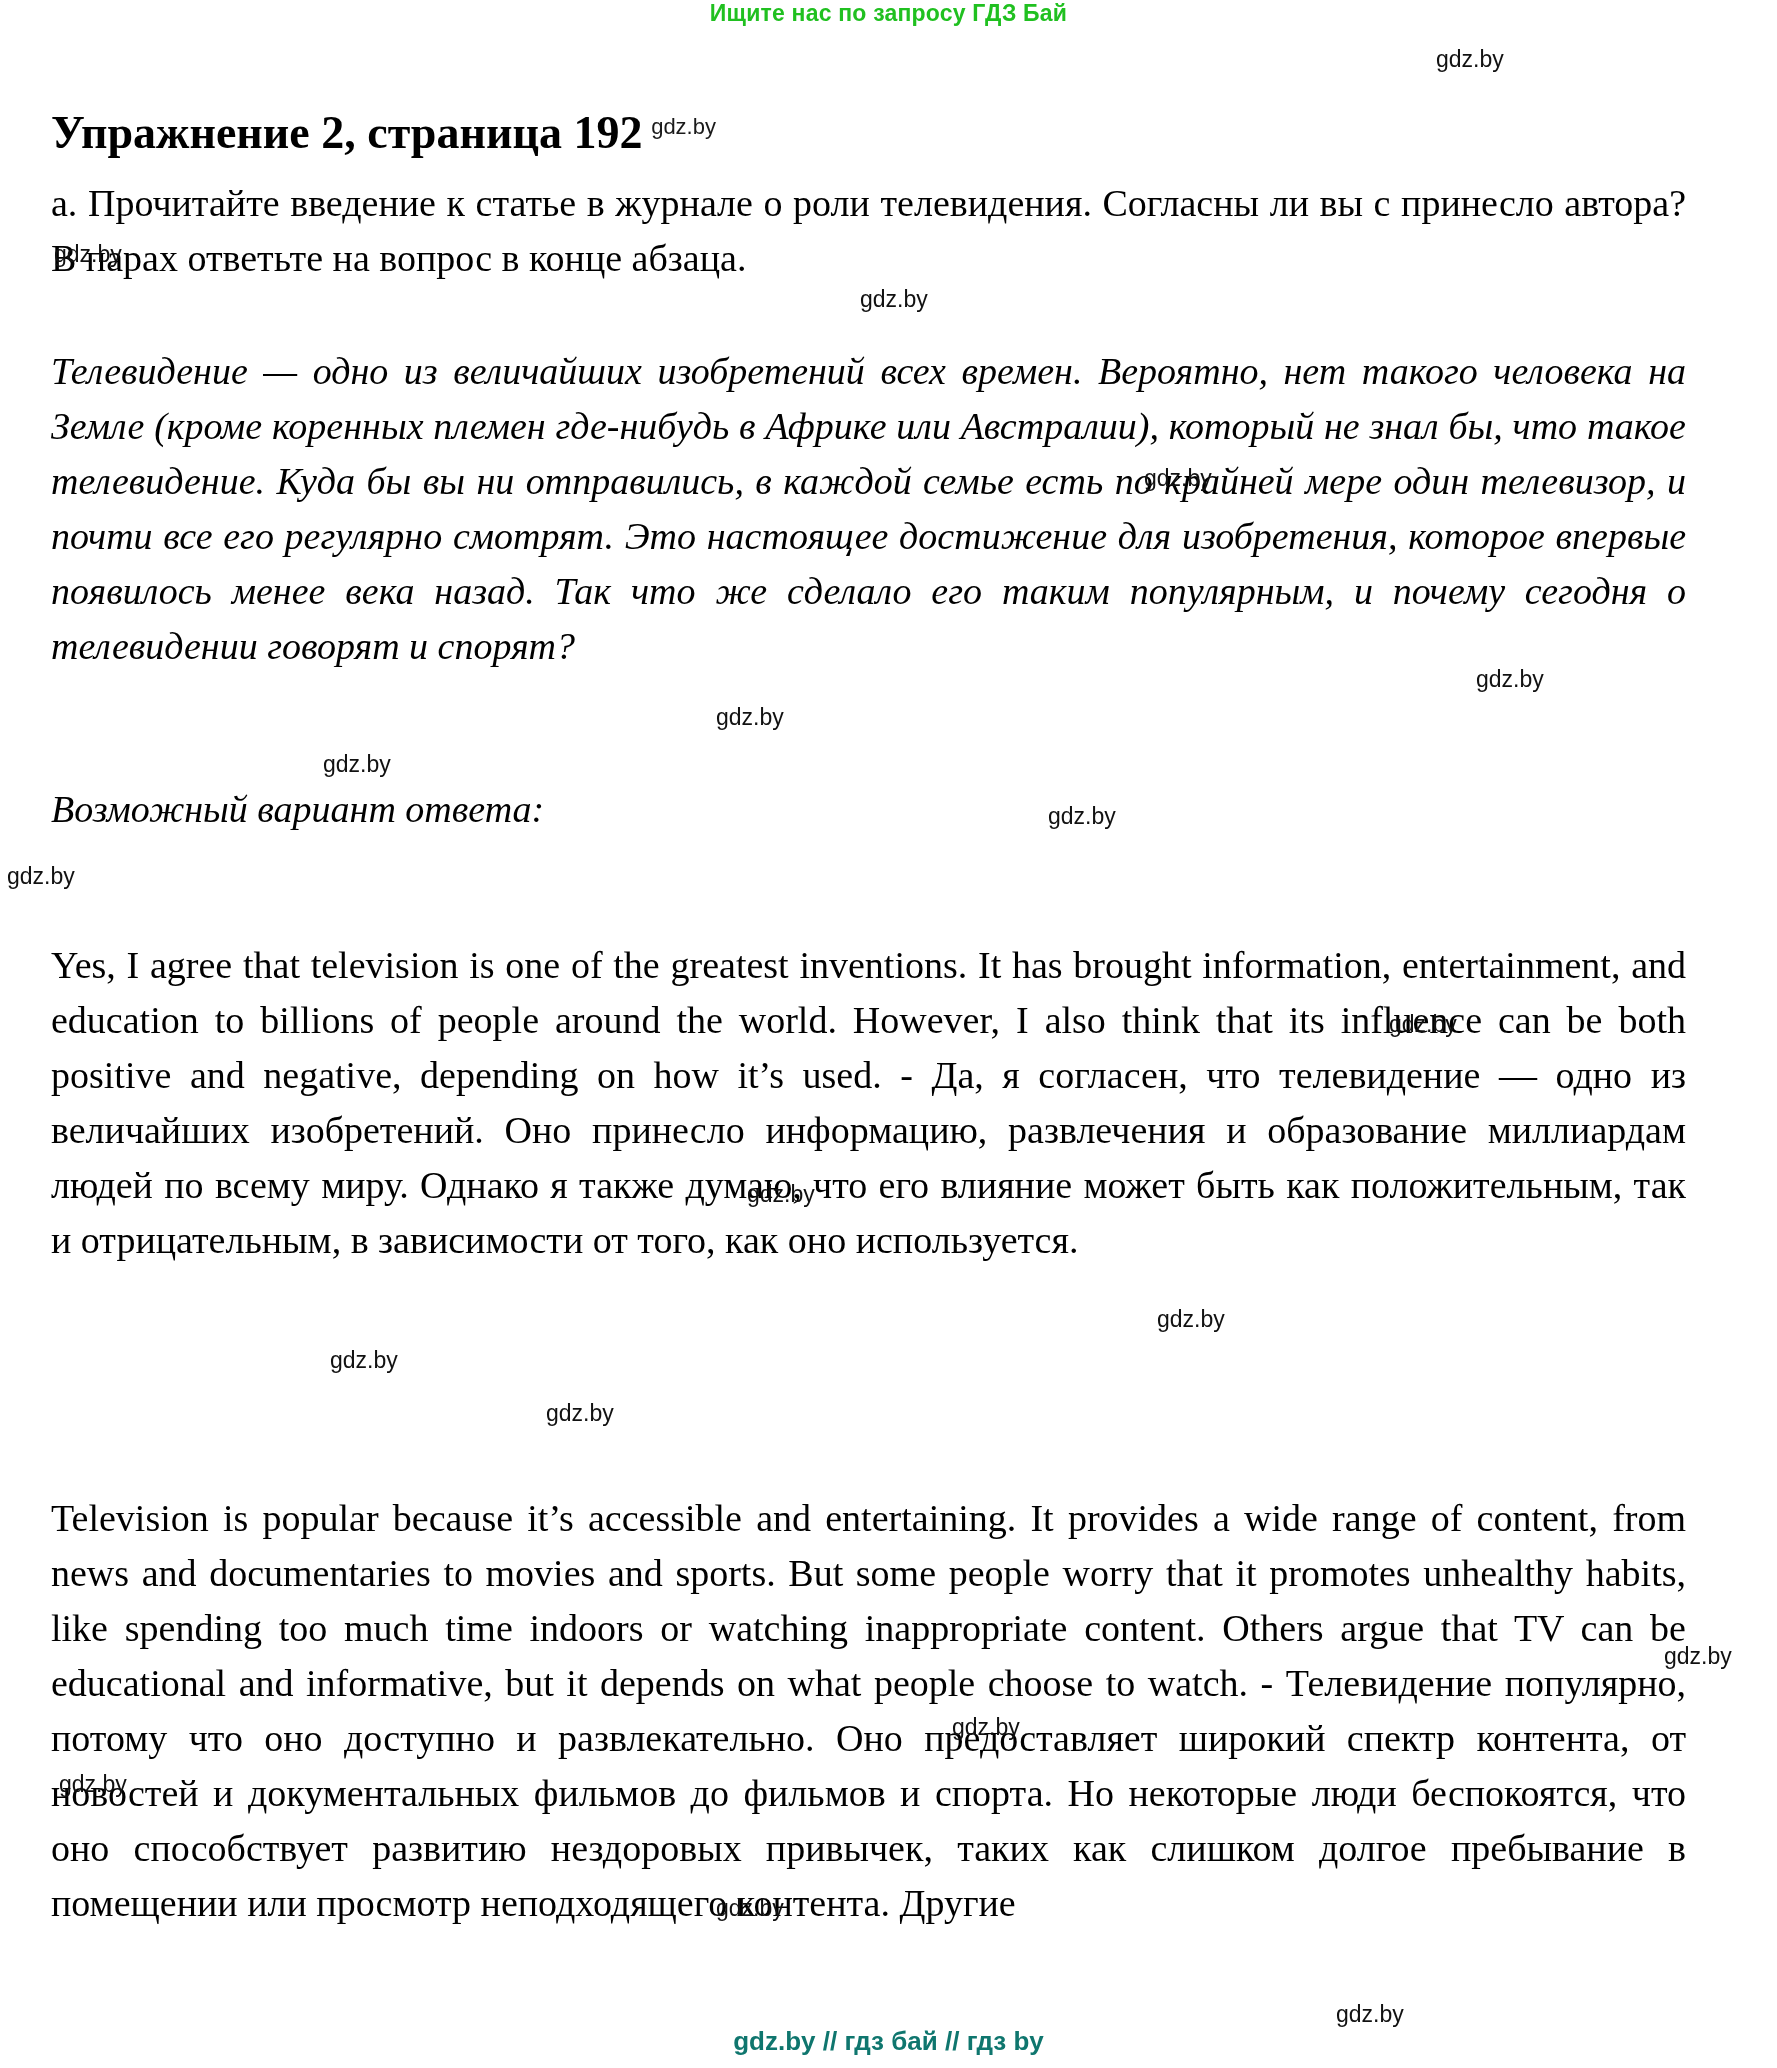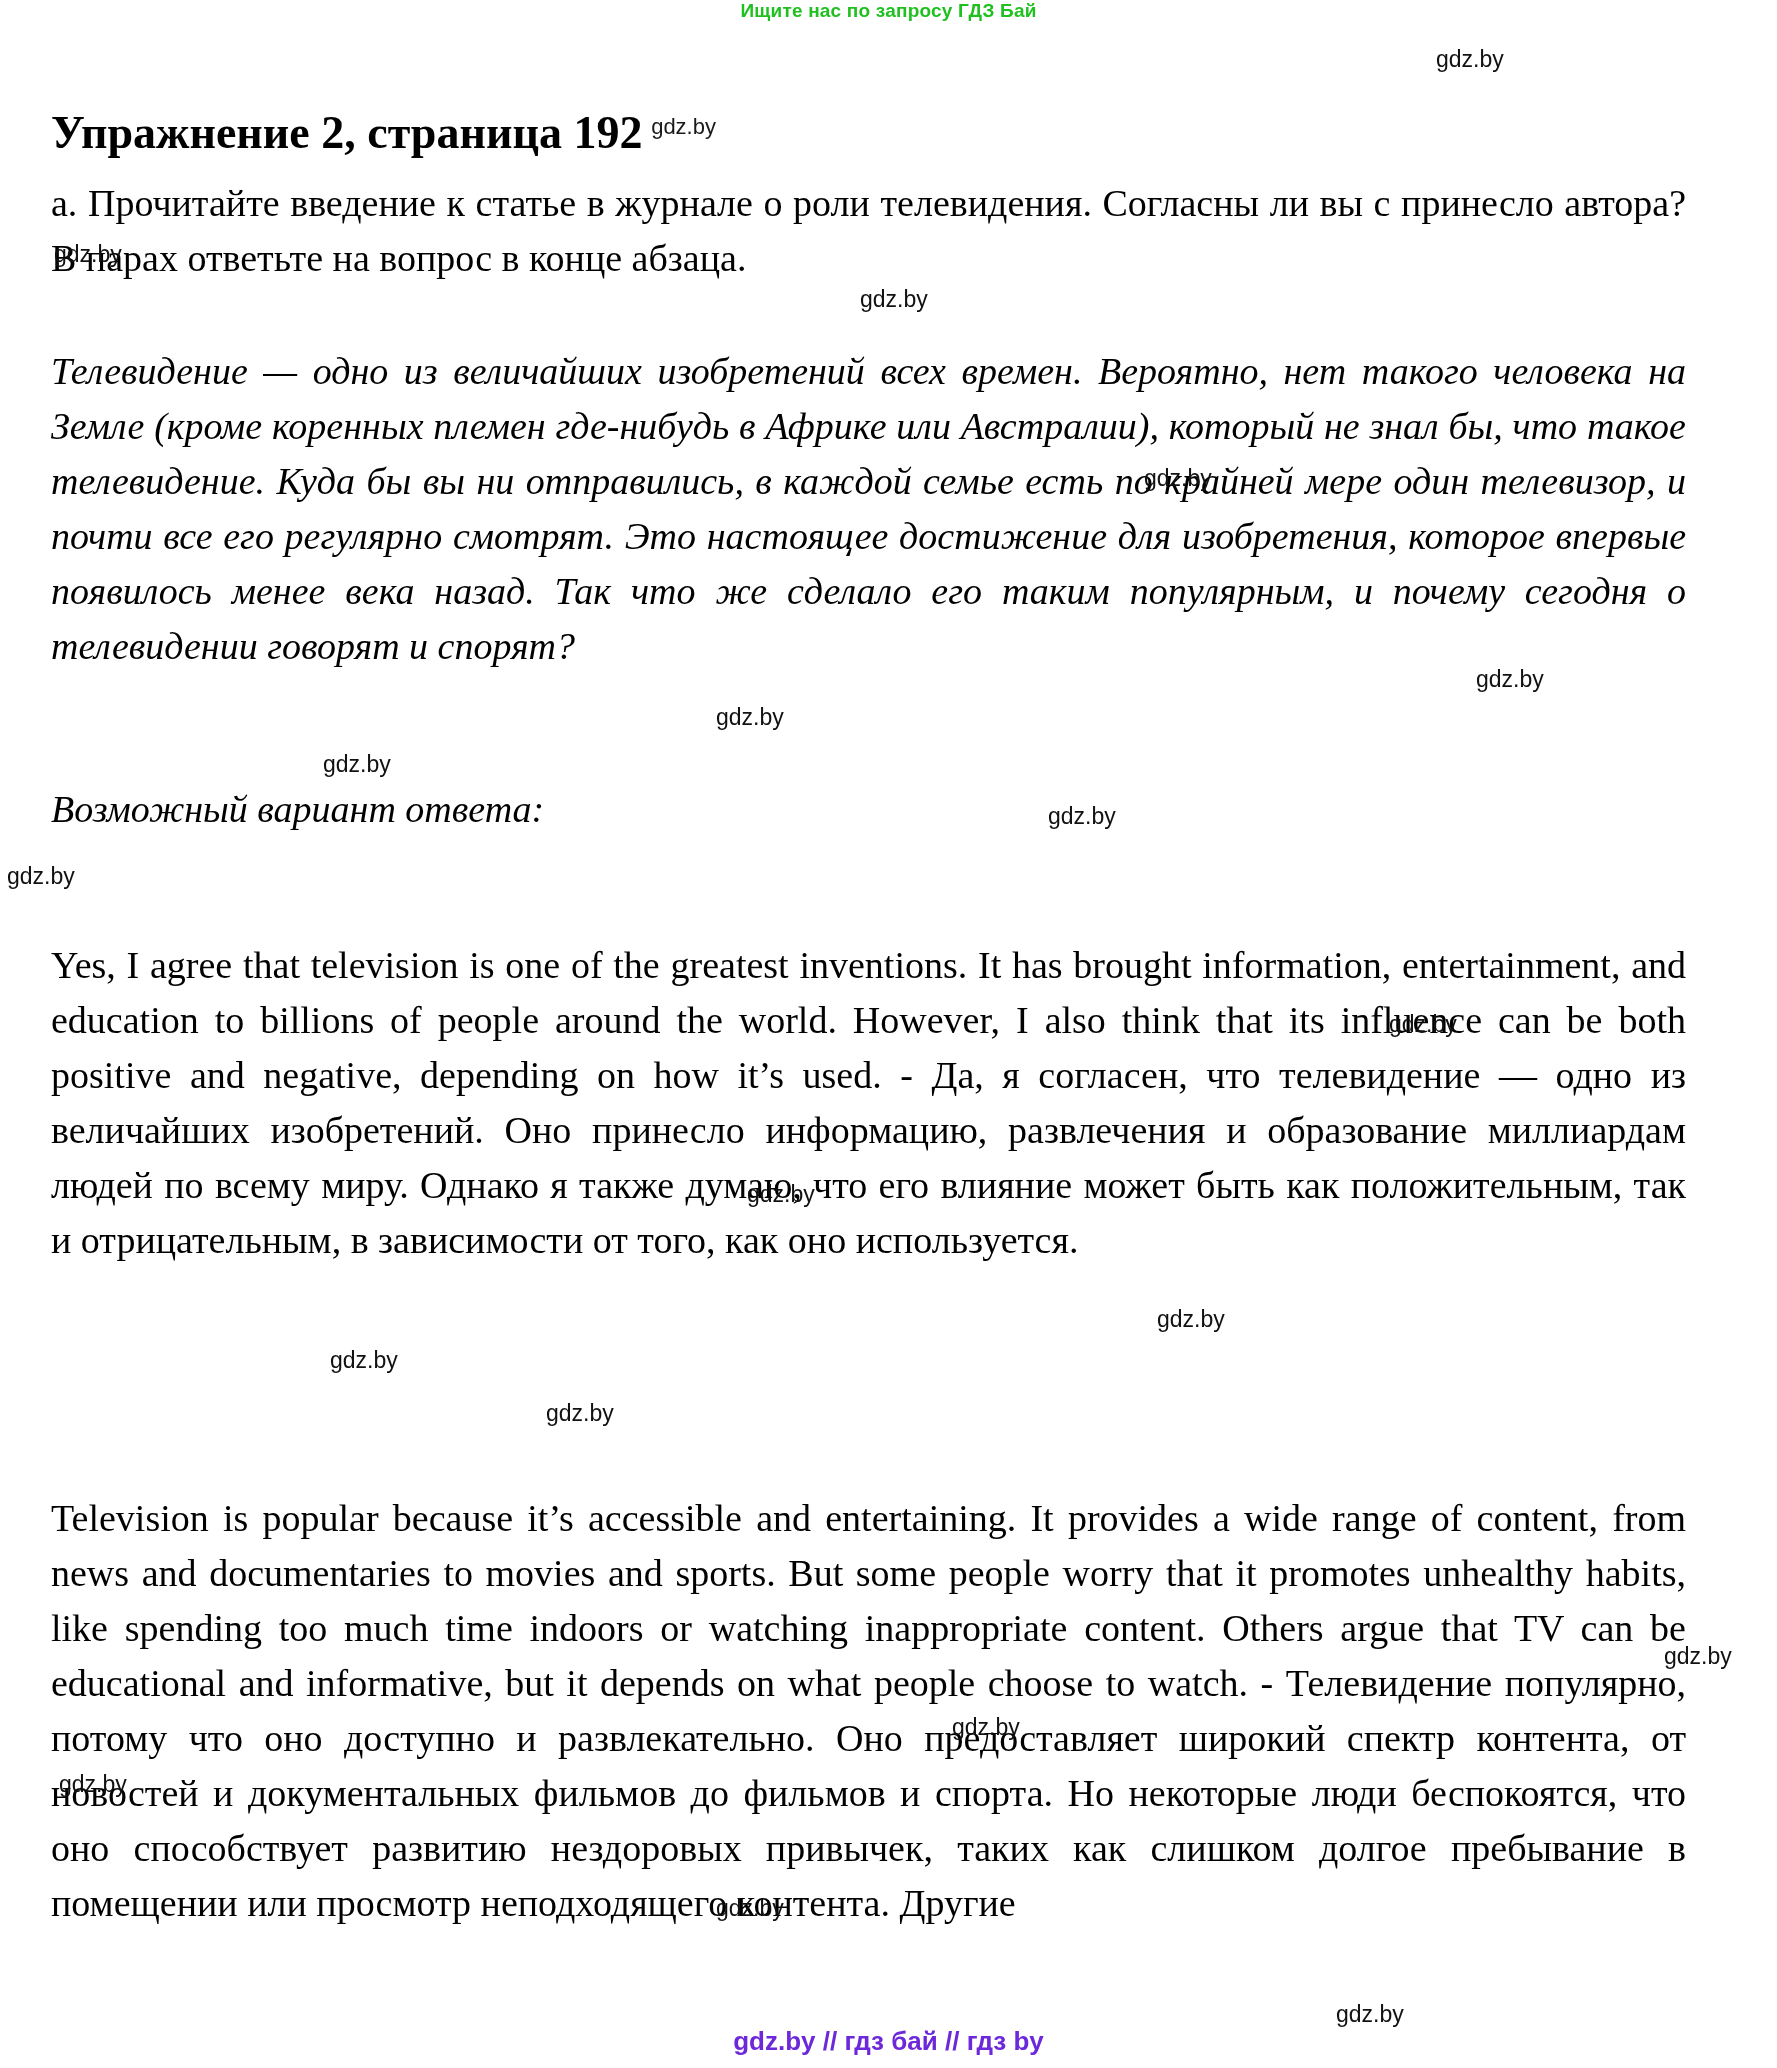--- a/index.html
+++ b/index.html
@@ -18,21 +18,21 @@
 
   
   .promo-banner {
     position: absolute;
     top: 0px;
     left: 0;
     width: 1777px;
     text-align: center;
     font-family: "Liberation Sans", "DejaVu Sans", sans-serif;
     font-weight: bold;
-    font-size: 19px;
+    font-size: 23px;
     color: #20c020;
     letter-spacing: 0.2px;
     white-space: nowrap;
   }
 
   .exercise-title {
     position: absolute;
     left: 51px;
     top: 77px;
     font-size: 46px;
@@ -125,14 +125,14 @@
     <div class="wm" style="left: 1157px; top: 1308px; font-size: 23px;">gdz.by</div>
     <div class="wm" style="left: 330px; top: 1349px; font-size: 23px;">gdz.by</div>
     <div class="wm" style="left: 546px; top: 1402px; font-size: 23px;">gdz.by</div>
     <div class="wm" style="left: 1664px; top: 1645px; font-size: 23px;">gdz.by</div>
     <div class="wm" style="left: 952px; top: 1716px; font-size: 23px;">gdz.by</div>
     <div class="wm" style="left: 59px; top: 1773px; font-size: 23px;">gdz.by</div>
     <div class="wm" style="left: 716px; top: 1897px; font-size: 23px;">gdz.by</div>
     <div class="wm" style="left: 1336px; top: 2003px; font-size: 23px;">gdz.by</div>
   </div>
 
-<div class="footer-links" style="color: #6d28d9;">gdz.by  //  гдз бай  //  гдз by</div>
+<div class="footer-links" style="color: #0f766e;">gdz.by  //  гдз бай  //  гдз by</div>
 
 
 </body></html>

